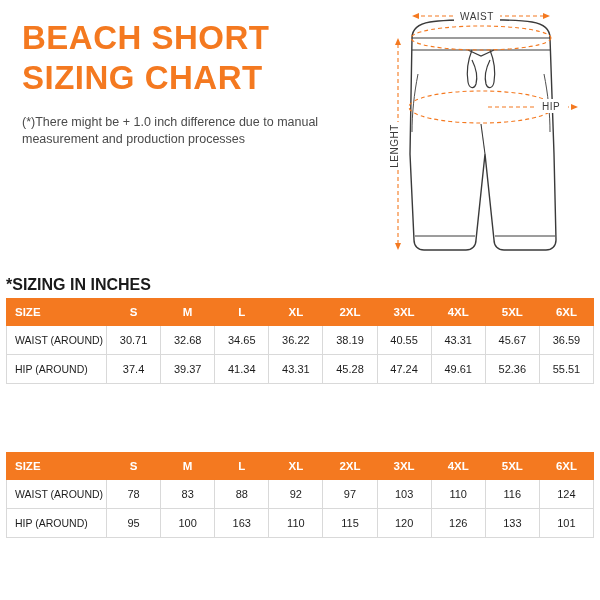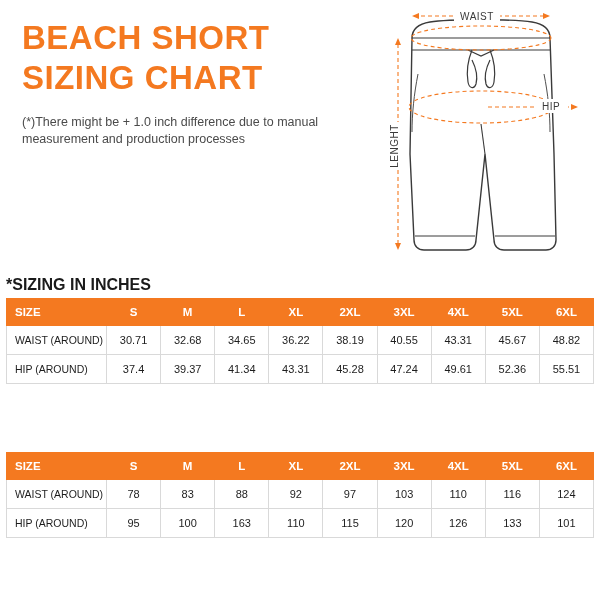--- a/index.html
+++ b/index.html
@@ -174,21 +174,21 @@
       <tr>
         <td class="rowhdr two">WAIST (AROUND)</td>
         <td>30.71</td>
         <td>32.68</td>
         <td>34.65</td>
         <td>36.22</td>
         <td>38.19</td>
         <td>40.55</td>
         <td>43.31</td>
         <td>45.67</td>
-        <td>48.82</td>
+        <td>36.59</td>
       </tr>
       <tr>
         <td class="rowhdr">HIP (AROUND)</td>
         <td>37.4</td>
         <td>39.37</td>
         <td>41.34</td>
         <td>43.31</td>
         <td>45.28</td>
         <td>47.24</td>
         <td>49.61</td>

